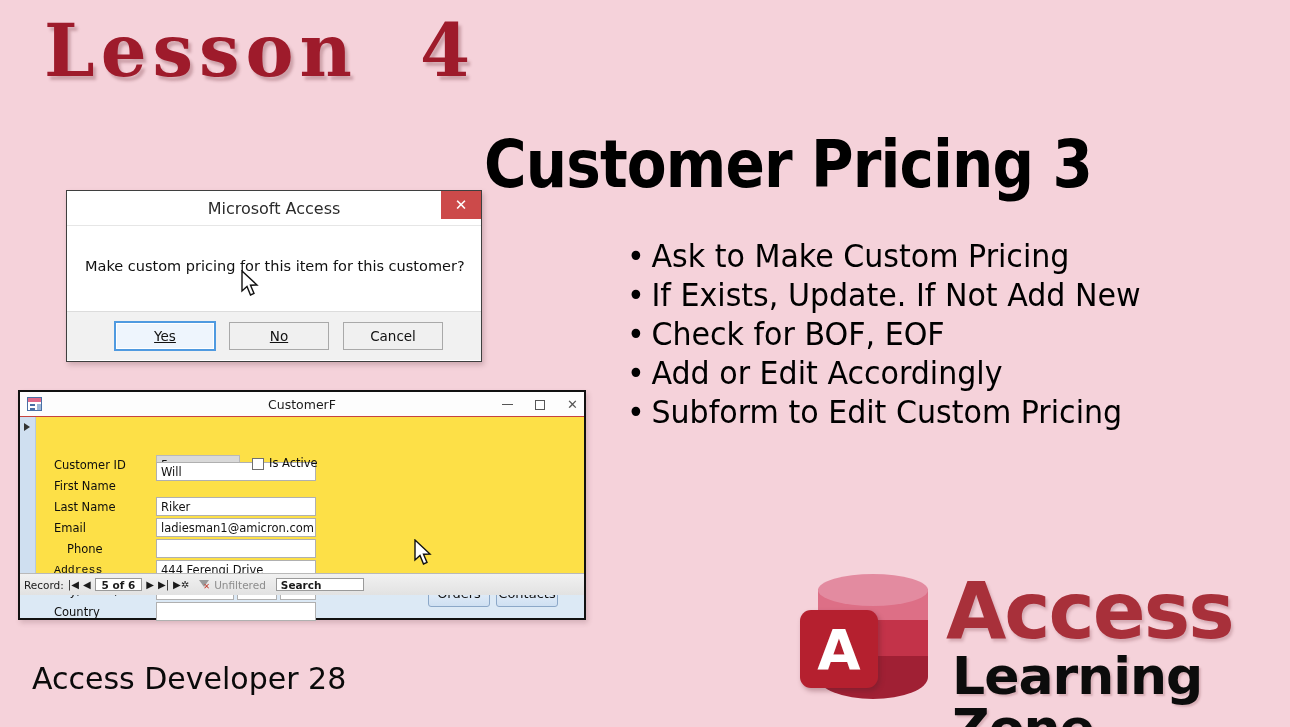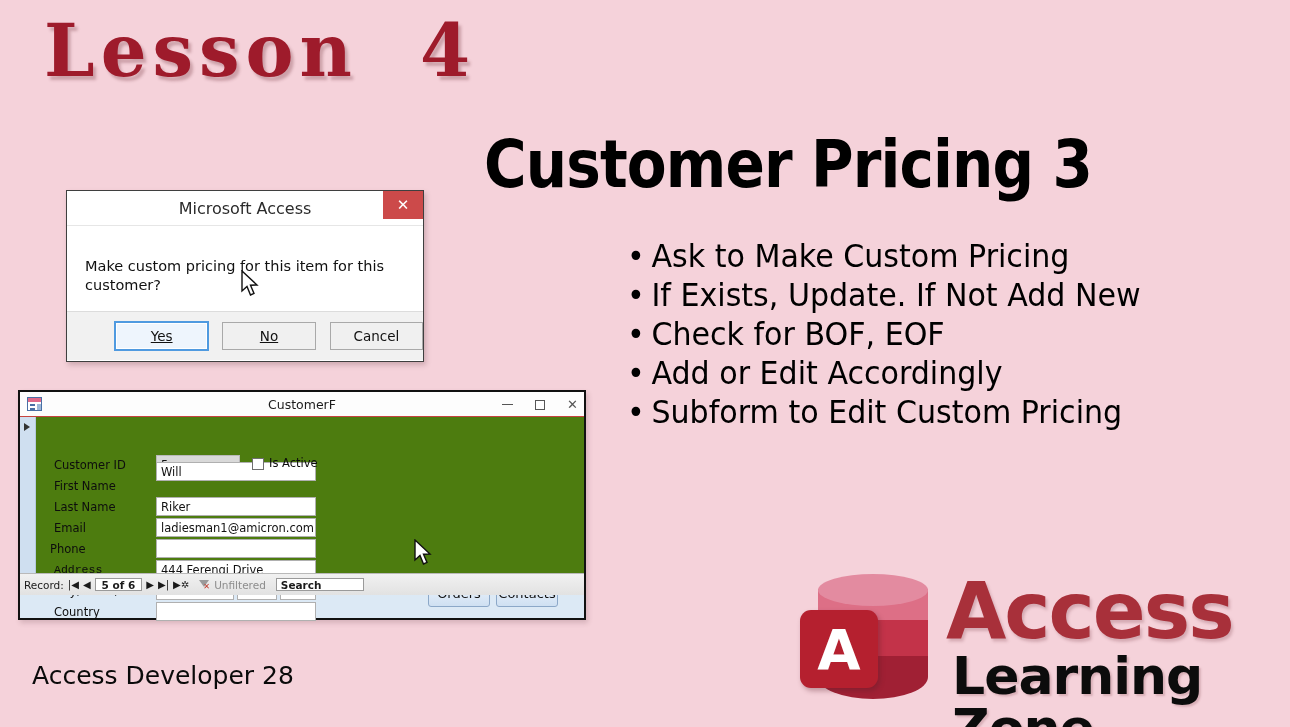--- a/index.html
+++ b/index.html
@@ -48,21 +48,21 @@
     white-space:nowrap;
     transform:scaleX(0.94);
     transform-origin:left center;
   }
   #bullet-list li .bullet-dot {
     display:inline-block; width:26px; color:#000;
   }
 
   #footer-text {
     position:absolute; left:32px; top:661px;
-    font-size:25px; color:#0a0a0a;
+    font-size:30px; color:#0a0a0a;
     white-space:nowrap;
   }
 
   
   #logo { position:absolute; left:800px; top:568px; width:470px; height:150px; }
   .logo-cyl { position:absolute; left:18px; top:4px; width:110px; height:142px; }
   .cyl-body  { position:absolute; left:0; top:17px; width:110px; height:110px; background:#a02034; border-radius:0 0 55px 55px / 0 0 22px 22px; }
   .cyl-mid   { position:absolute; left:0; top:48px; width:110px; height:36px; background:#c33349; }
   .cyl-upper { position:absolute; left:0; top:17px; width:110px; height:32px; background:#dd6f86; }
   .cyl-top   { position:absolute; left:0; top:2px; width:110px; height:32px; background:#e38ba0; border-radius:55px / 16px; }
@@ -82,21 +82,21 @@
   }
   .logo-word-lz {
     position:absolute; left:152px; top:82px;
     font-size:52px; font-weight:700; color:#0c0c0c;
     letter-spacing:-1px; line-height:1;
     text-shadow:2px 2px 2px rgba(130,70,80,0.25);
   }
 
   
   #msgbox {
-    position:absolute; left:66px; top:190px; width:358px; height:172px;
+    position:absolute; left:66px; top:190px; width:416px; height:172px;
     background:#fff; border:1px solid #3f3f3f;
     box-shadow:2px 3px 5px rgba(90,50,60,0.25);
     font-family:"DejaVu Sans", sans-serif;
   }
   #msgbox-titlebar {
     height:35px; background:#fff; position:relative;
     display:flex; align-items:center; justify-content:center;
     border-bottom:1px solid #e6e6e6;
   }
   #msgbox-title { font-size:16px; color:#2b2b2b; }
@@ -145,21 +145,21 @@
   #form-icon .fi-r { position:absolute; left:9px; top:6px; width:4px; height:6px; background:#9db8d8; }
   #form-title {
     position:absolute; left:0; right:0; text-align:center;
     font-size:12.5px; color:#1b1b1b;
   }
   .win-btns { position:absolute; right:6px; top:0; height:25px; display:flex; align-items:center; gap:22px; }
   .win-btn { font-size:13px; color:#555; line-height:1; }
   .win-sq { width:10px; height:10px; border:1.3px solid #555; }
   .win-min { width:11px; height:1.5px; background:#555; }
 
-  #form-body { position:relative; height:178px; background:#4d7c0f;padding-left:33px; }
+  #form-body { position:relative; height:178px; background:#fde047;padding-left:33px; }
   #record-sel-bar { position:absolute; left:0; top:0; width:16px; height:178px; background:#cfdff0; border-right:1px solid #b5c9de; }
   #record-sel-arrow { position:absolute; left:4px; top:6px; width:0; height:0; border-left:6px solid #333; border-top:4px solid transparent; border-bottom:4px solid transparent; }
 
   .f-label { position:absolute; font-size:11.5px; color:#0d0d0d; }
   .f-input {
     position:absolute; height:19px; background:#fff; border:1px solid #b0b0b0;
     font-size:11.5px; color:#111; padding:2px 0 0 4px; overflow:hidden; white-space:nowrap;
   }
   .f-input.disabled { background:#d9d9d9; border-color:#b9b9b9; }
   .chk-box { position:absolute; left:0; top:2px; width:12px; height:12px; background:#fff; border:1px solid #6f6f6f; }
@@ -259,21 +259,21 @@
 
   <div id="form-body">
     <div id="record-sel-bar">
       <div id="record-sel-arrow"></div>
     </div>
 
     <div class="f-label" style="left:34px; top:41px;">Customer ID</div>
     <div class="f-label" style="left:34px; top:62px;">First Name</div>
     <div class="f-label" style="left:34px; top:83px;">Last Name</div>
     <div class="f-label" style="left:34px; top:104px;">Email</div>
-    <div class="f-label" style="left:30px; top:125px;text-align:center;">Phone</div>
+    <div class="f-label" style="left:47px; top:125px;text-align:center;">Phone</div>
     <div class="f-label" style="left:34px; top:146px;font-family:Liberation Mono, monospace;">Address</div>
     <div class="f-label" style="left:34px; top:167px;">City, State, ZIP:</div>
     <div class="f-label" style="left:34px; top:188px;">Country</div>
 
     <div class="f-input disabled" style="left:136px; top:38px; width:84px;">5</div>
     <div class="f-input" style="left:136px; top:45px;  width:160px;">Will</div>
     <div class="f-input" style="left:136px; top:80px;  width:160px;">Riker</div>
     <div class="f-input" style="left:136px; top:101px; width:160px;">ladiesman1@amicron.com</div>
     <div class="f-input" style="left:136px; top:122px; width:160px;"></div>
     <div class="f-input" style="left:136px; top:143px; width:160px;">444 Ferengi Drive</div>

